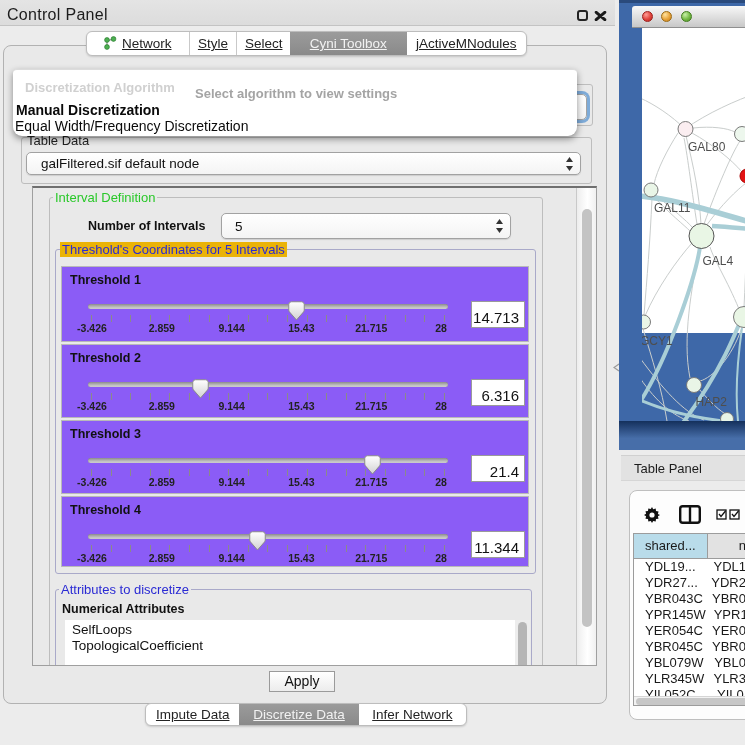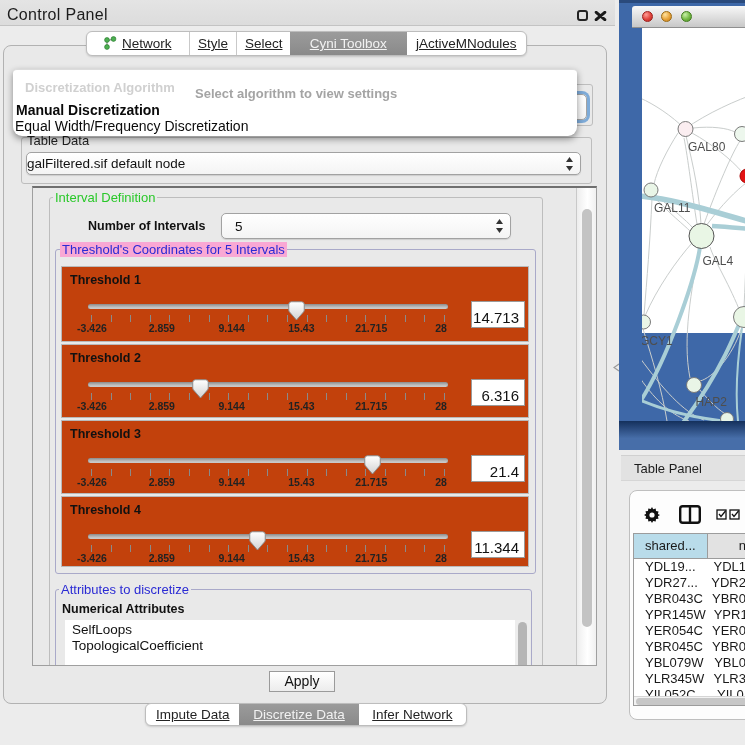--- a/index.html
+++ b/index.html
@@ -23,21 +23,21 @@
 .glabel{position:absolute;background:transparent;padding:0 2px;font-size:13px;}
 .combo{position:absolute;background:linear-gradient(#ffffff,#f4f4f4);border:1px solid #a2a2a2;border-radius:5px;font-size:13.5px;color:#111;display:flex;align-items:center;box-shadow:0 1px 1px rgba(0,0,0,.12);}
 .stepper{position:absolute;right:6px;top:50%;transform:translateY(-50%);}
 
 #popup{left:13px;top:69px;width:564px;height:67px;background:#fff;border-radius:4px 4px 9px 9px;box-shadow:0 3px 7px rgba(0,0,0,.42);border-top:1px solid #dcdcdc;}
 
 #scrollpane{left:32px;top:186px;width:565px;height:480px;background:#e9e9e9;border:1px solid #9f9f9f;border-top:2px solid #6f6f6f;overflow:hidden;}
 .vsb{position:absolute;background:linear-gradient(to right,#ededed,#ffffff 55%,#f0f0f0);border-left:1px solid #c9c9c9;}
 .vsb .thumb{position:absolute;left:2px;background:#c3c3c3;border-radius:6px;}
 
-.tpanel{position:absolute;left:28px;width:468px;background:#c2410c;border:1px solid #b9b9b9;}
+.tpanel{position:absolute;left:28px;width:468px;background:#8b5cf6;border:1px solid #b9b9b9;}
 .tpanel .tl{position:absolute;left:8px;top:6px;font-weight:bold;font-size:12.5px;color:#111;}
 .track{position:absolute;left:26px;top:37px;width:360px;height:5px;border-radius:3px;background:linear-gradient(#8f8f8f,#d9d9d9);box-shadow:inset 0 0 1px #777;}
 .ticks{position:absolute;left:29px;top:48px;width:355px;height:7px;background:repeating-linear-gradient(to right,#8a8a8a 0 1px,transparent 1px 19.6px);}
 .tlabels{position:absolute;left:0;top:55px;width:100%;font-size:10.5px;font-weight:bold;color:#222;}
 .tlabels span{position:absolute;transform:translateX(-50%);}
 .vfield{position:absolute;left:409px;top:34px;width:54px;height:27px;background:#fff;border:1px solid #9a9a9a;font-size:15px;color:#111;text-align:right;line-height:32px;padding-right:5px;}
 .thumbsvg{position:absolute;top:34px;}
 
 #attrlist{left:65px;top:620px;width:450px;height:45px;background:#fff;overflow:hidden;font-size:13.5px;color:#111;padding-top:2px;}
 #applybtn{left:269px;top:671px;width:66px;height:21px;background:linear-gradient(#ffffff,#ececec);border:1px solid #9a9a9a;border-radius:0;font-size:14px;color:#111;text-align:center;line-height:19px;}
@@ -66,42 +66,42 @@
 <svg class="abs" style="left:594px;top:11px" width="13" height="10" viewBox="0 0 13 10">
       <path d="M2.2 1.3 L10.8 8.7 M10.8 1.3 L2.2 8.7" stroke="#1a1a1a" stroke-width="3" stroke-linecap="round"></path>
     </svg>
 <div class="abs" id="container"></div>
 
 <div class="abs group" style="left:21px;top:84px;width:572px;height:42px;"></div>
 <div class="abs combo" style="left:500px;top:94px;width:87px;height:26px;box-shadow:0 0 0 3px rgba(90,150,210,.75);"></div>
 
 <div class="abs group" style="left:21px;top:137px;width:571px;height:47px;"></div>
 <div class="abs glabel" style="left:25px;top:133px;color:#222;">Table Data</div>
-<div class="abs combo" style="left:26px;top:152px;width:555px;height:23px;">galFiltered.sif default node
+<div class="abs combo" style="left:26px;top:152px;width:555px;height:23px;padding-left:14px;">galFiltered.sif default node
  <svg class="stepper" width="9" height="14" viewBox="0 0 9 14">
         <path d="M4.5 0 L8 5 H1 Z" fill="#333"></path>
         <path d="M4.5 14 L8 9 H1 Z" fill="#333"></path>
       </svg></div>
 
 <div class="abs" id="scrollpane">
   <div class="vsb" style="right:0;top:0;width:20px;height:478px;">
         <div class="thumb" style="left:5px;width:10px;top:21px;height:418px;"></div>
       </div>
   
   <div class="abs group" style="left:16px;top:9px;width:494px;height:600px;"></div>
   <div class="abs glabel" style="left:20px;top:2px;color:#29c829;background:#e9e9e9;">Interval Definition</div>
   <div class="abs" style="left:55px;top:31px;font-weight:bold;font-size:12.5px;color:#111;">Number of Intervals</div>
   <div class="abs combo" style="left:188px;top:25px;width:290px;height:26px;padding-left:13px;">5
    <svg class="stepper" width="9" height="14" viewBox="0 0 9 14">
           <path d="M4.5 0 L8 5 H1 Z" fill="#333"></path>
           <path d="M4.5 14 L8 9 H1 Z" fill="#333"></path>
         </svg></div>
   
   <div class="abs group" style="left:22px;top:61px;width:481px;height:325px;border-color:#a9a9c9;"></div>
-  <div class="abs glabel" style="left:27px;top:54px;color:#2a2ad4;background:#f9a8d4;">Threshold's Coordinates for 5 Intervals</div>
+  <div class="abs glabel" style="left:27px;top:54px;color:#2a2ad4;background:#eab308;">Threshold's Coordinates for 5 Intervals</div>
   
   <div class="abs group" style="left:22px;top:401px;width:477px;height:200px;border-color:#a9a9c9;"></div>
   <div class="abs glabel" style="left:26px;top:394px;color:#2a2ad4;background:#e9e9e9;">Attributes to discretize</div>
   <div class="abs" style="left:29px;top:414px;font-weight:bold;font-size:12.5px;color:#111;">Numerical Attributes</div>
   <div class="tpanel" style="top:78px;height:76px;">
         <div class="tl">Threshold 1</div>
     <div class="track"></div>
         <svg class="thumbsvg" style="left:225.5px" width="17" height="20" viewBox="0 0 17 20">
           <path d="M3.5.75h10a2.75 2.75 0 0 1 2.75 2.75v5.5a3 3 0 0 1-.85 2.1L8.5 19 1.6 11.1a3 3 0 0 1-.85-2.1v-5.5A2.75 2.75 0 0 1 3.5.75z" fill="url(#tg)" stroke="#8b8b8b"></path>
         </svg>

